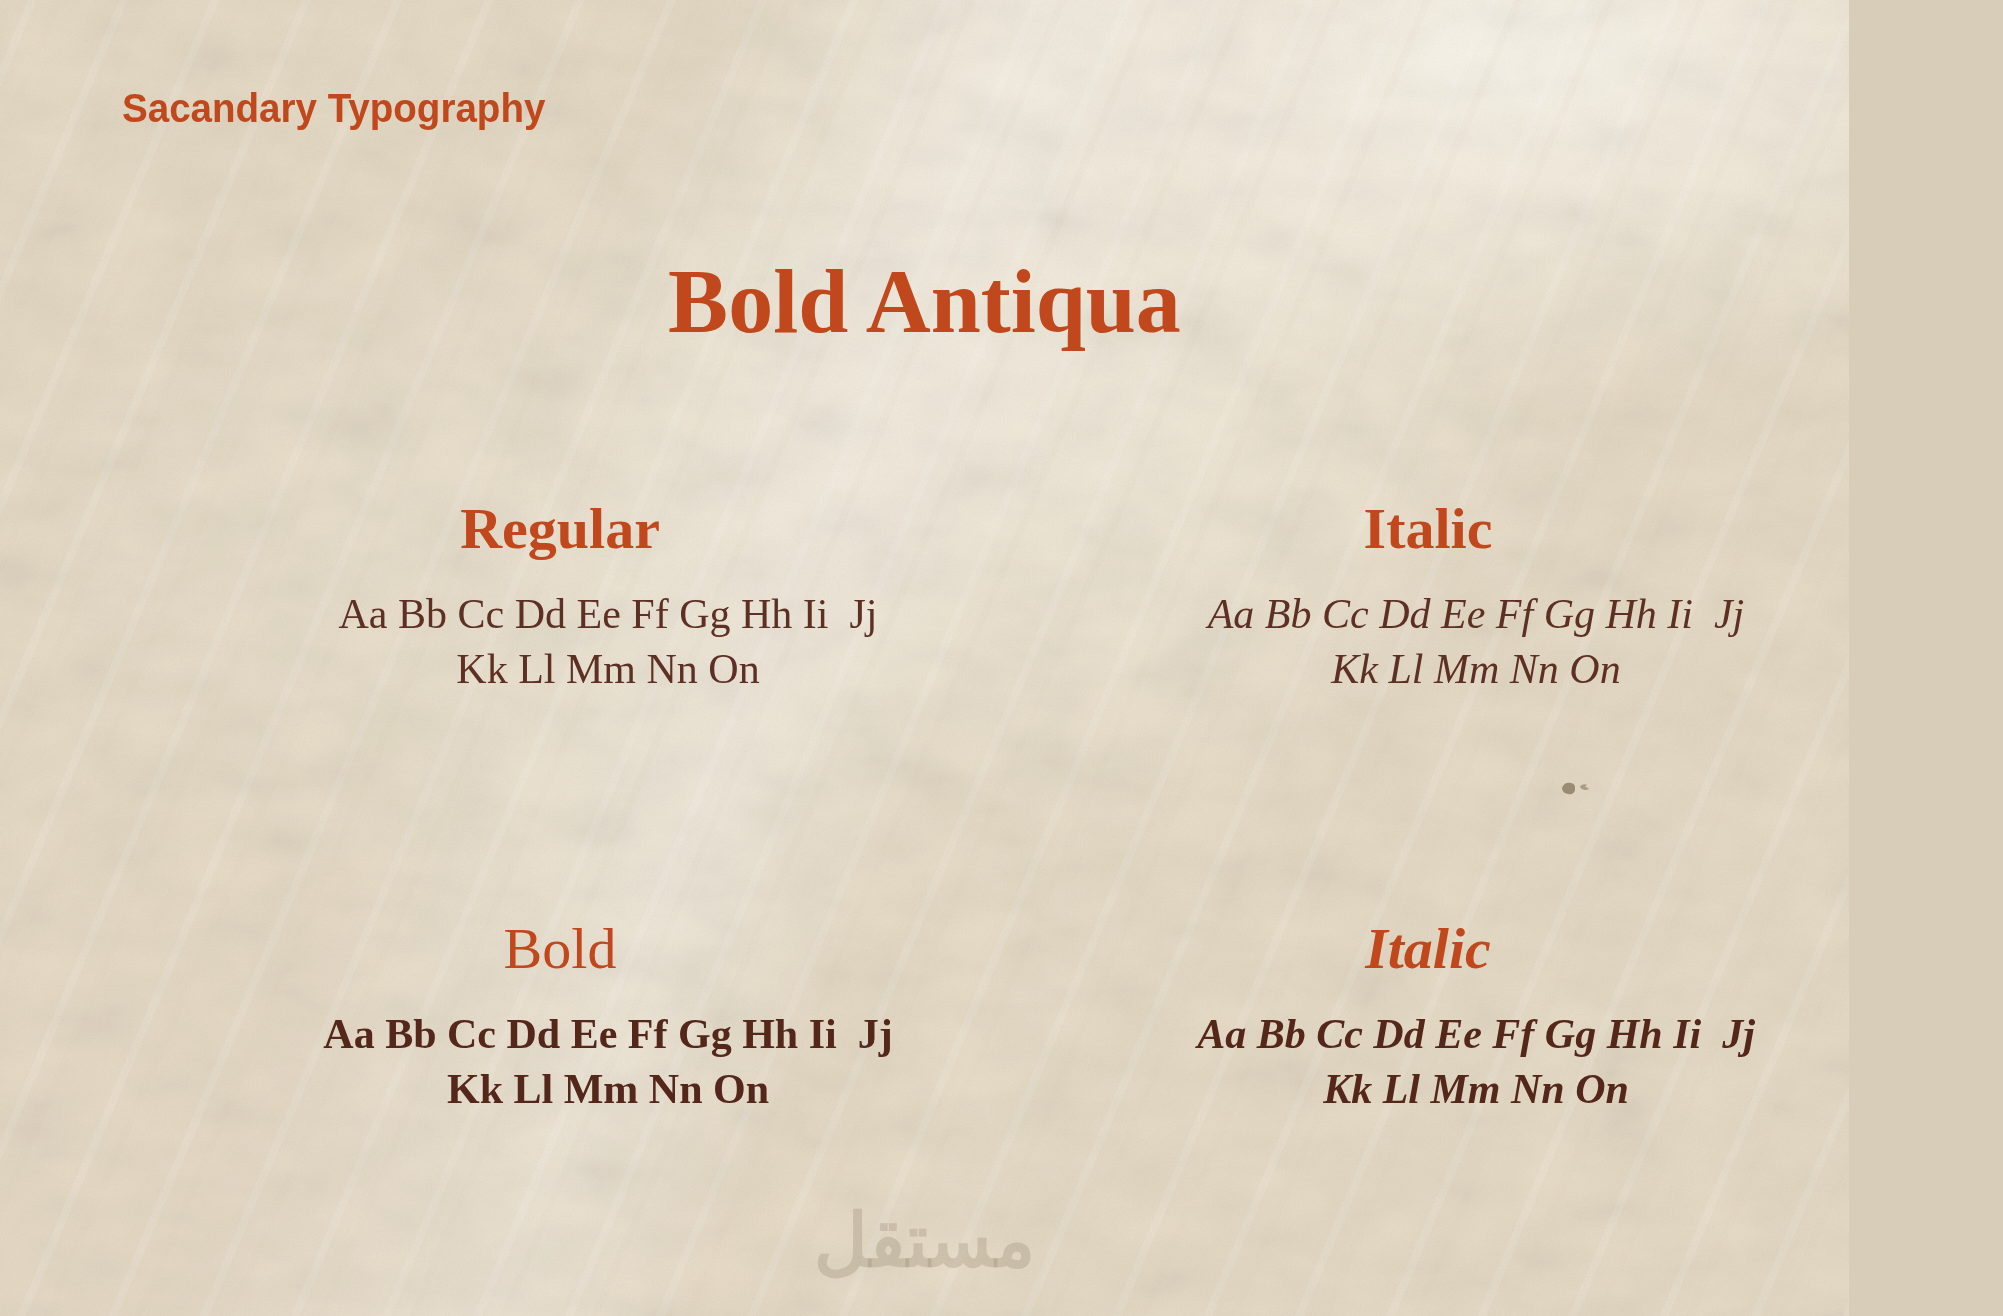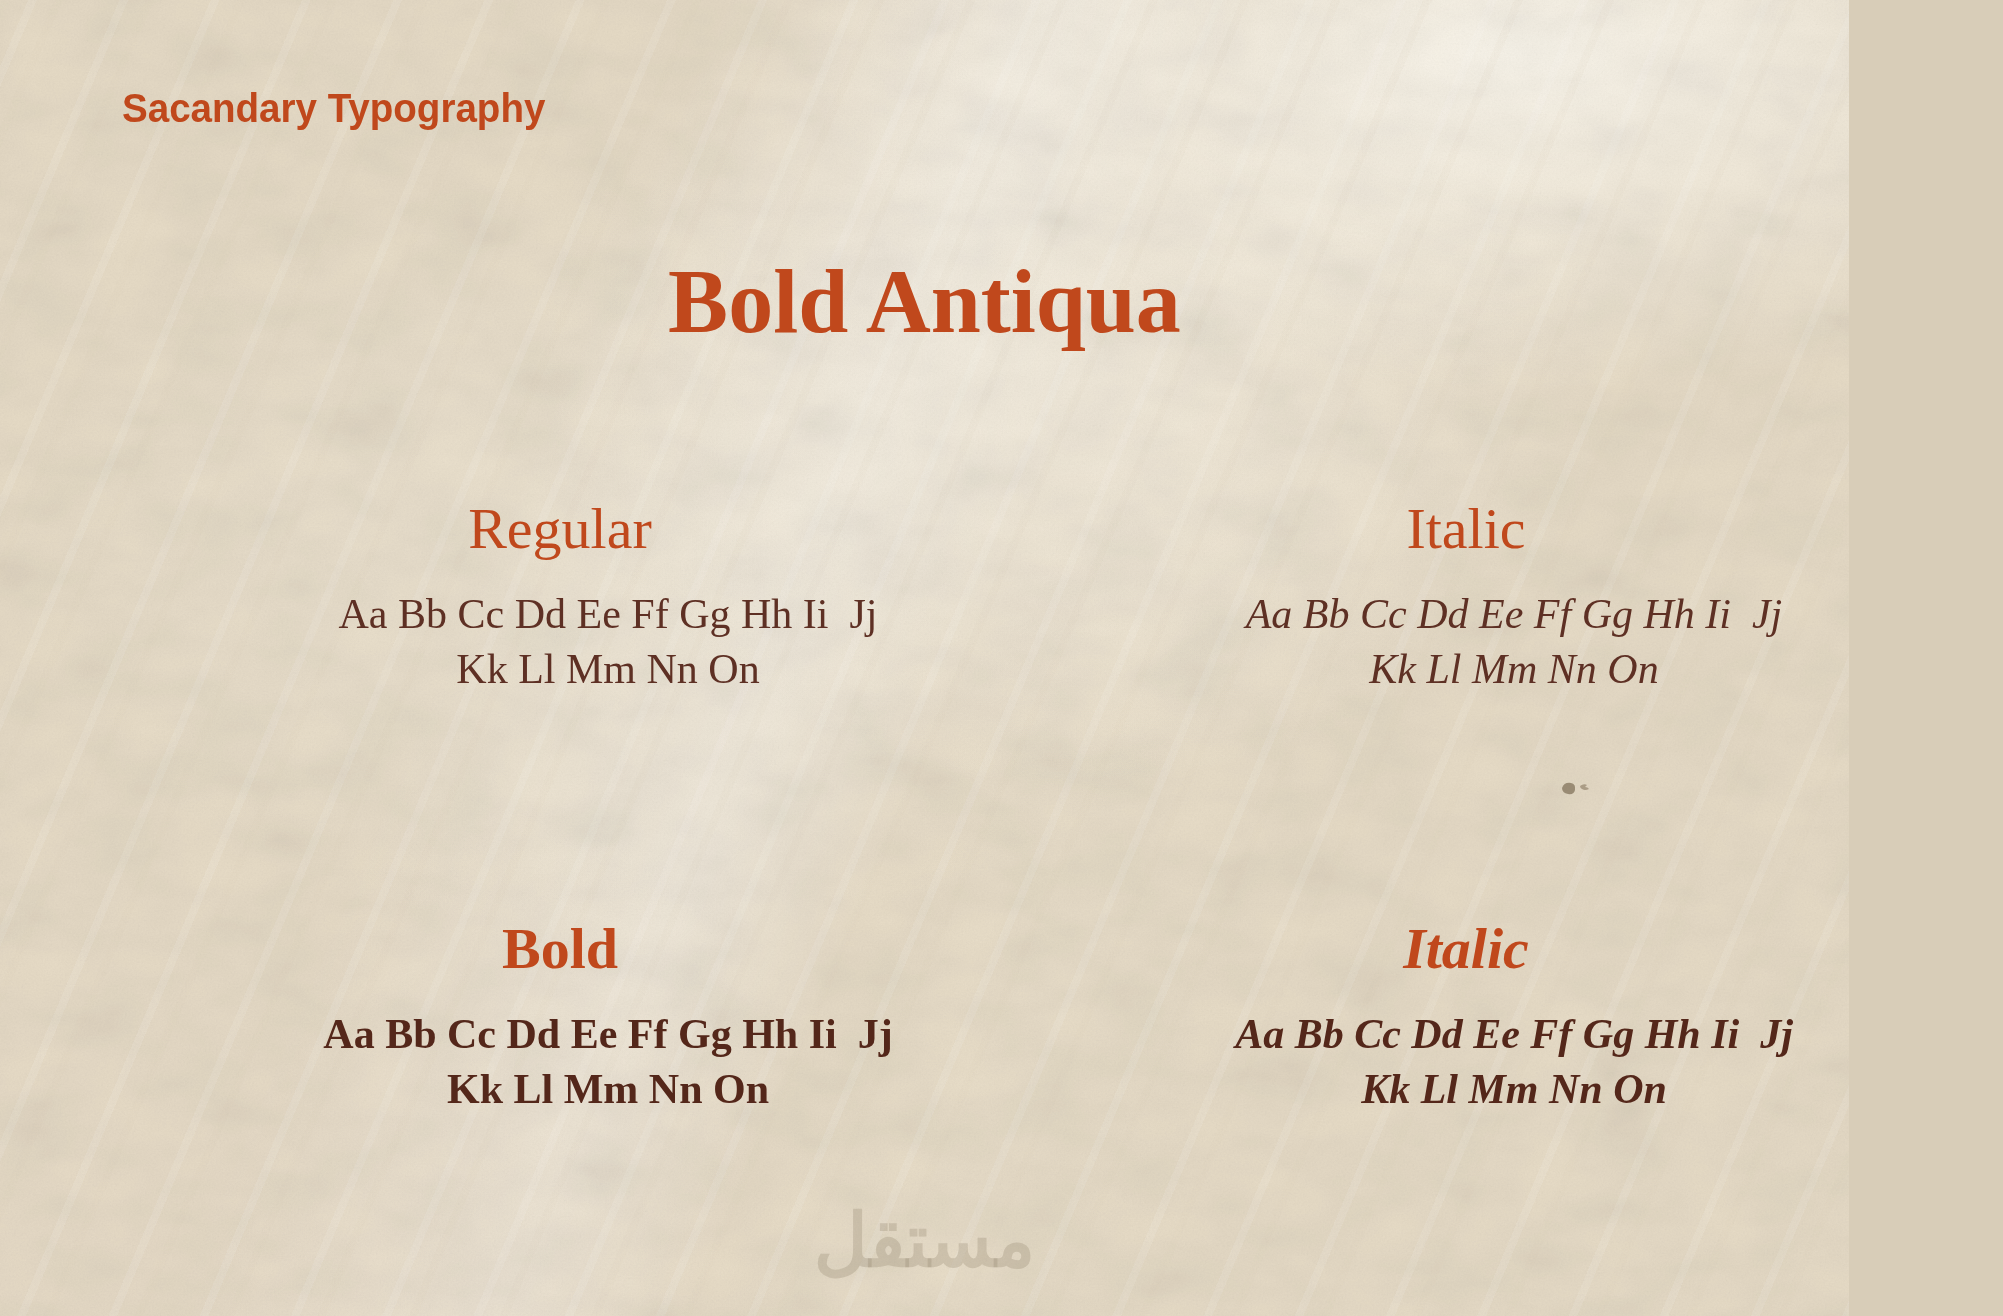--- a/index.html
+++ b/index.html
@@ -57,42 +57,42 @@
     text-align: center;
     font-weight: 700;
     font-size: 90px;
     line-height: 1.1;
     color: #c0481c;
     margin: 0;
   }
 
   .specimen { position: absolute; width: 900px; text-align: center; }
   .col-l { left: 158px; }
-  .col-r { left: 1064px; }
+  .col-r { left: 1026px; }
   .row-1 { top: 496px; }
   .row-2 { top: 916px; }
 
   .spec-heading {
     font-size: 58px;
     line-height: 1.15;
-    font-weight: 400;
+    font-weight: 700;
     color: #c0481c;
     margin: 0 0 24px 0;
     transform: translateX(-48px);
   }
   .spec-line {
     font-size: 42px;
     line-height: 1.32;
     margin: 0;
     color: #5e3024;
     white-space: pre;
   }
 
   .style-italic      .spec-line    { font-style: italic; }
-  .style-bold        .spec-heading { font-weight: 700; }
+  .style-bold        .spec-heading { font-weight: 400; }
   .style-bold        .spec-line    { font-weight: 700; color: #54271a; }
   .style-bold-italic .spec-heading { font-weight: 700; font-style: italic; }
   .style-bold-italic .spec-line    { font-weight: 700; font-style: italic; color: #54271a; }
 
   .watermark {
     position: absolute;
     left: 0; right: 0; top: 1204px;
     text-align: center;
     font-family: "Liberation Sans", sans-serif;
     font-weight: 700;

